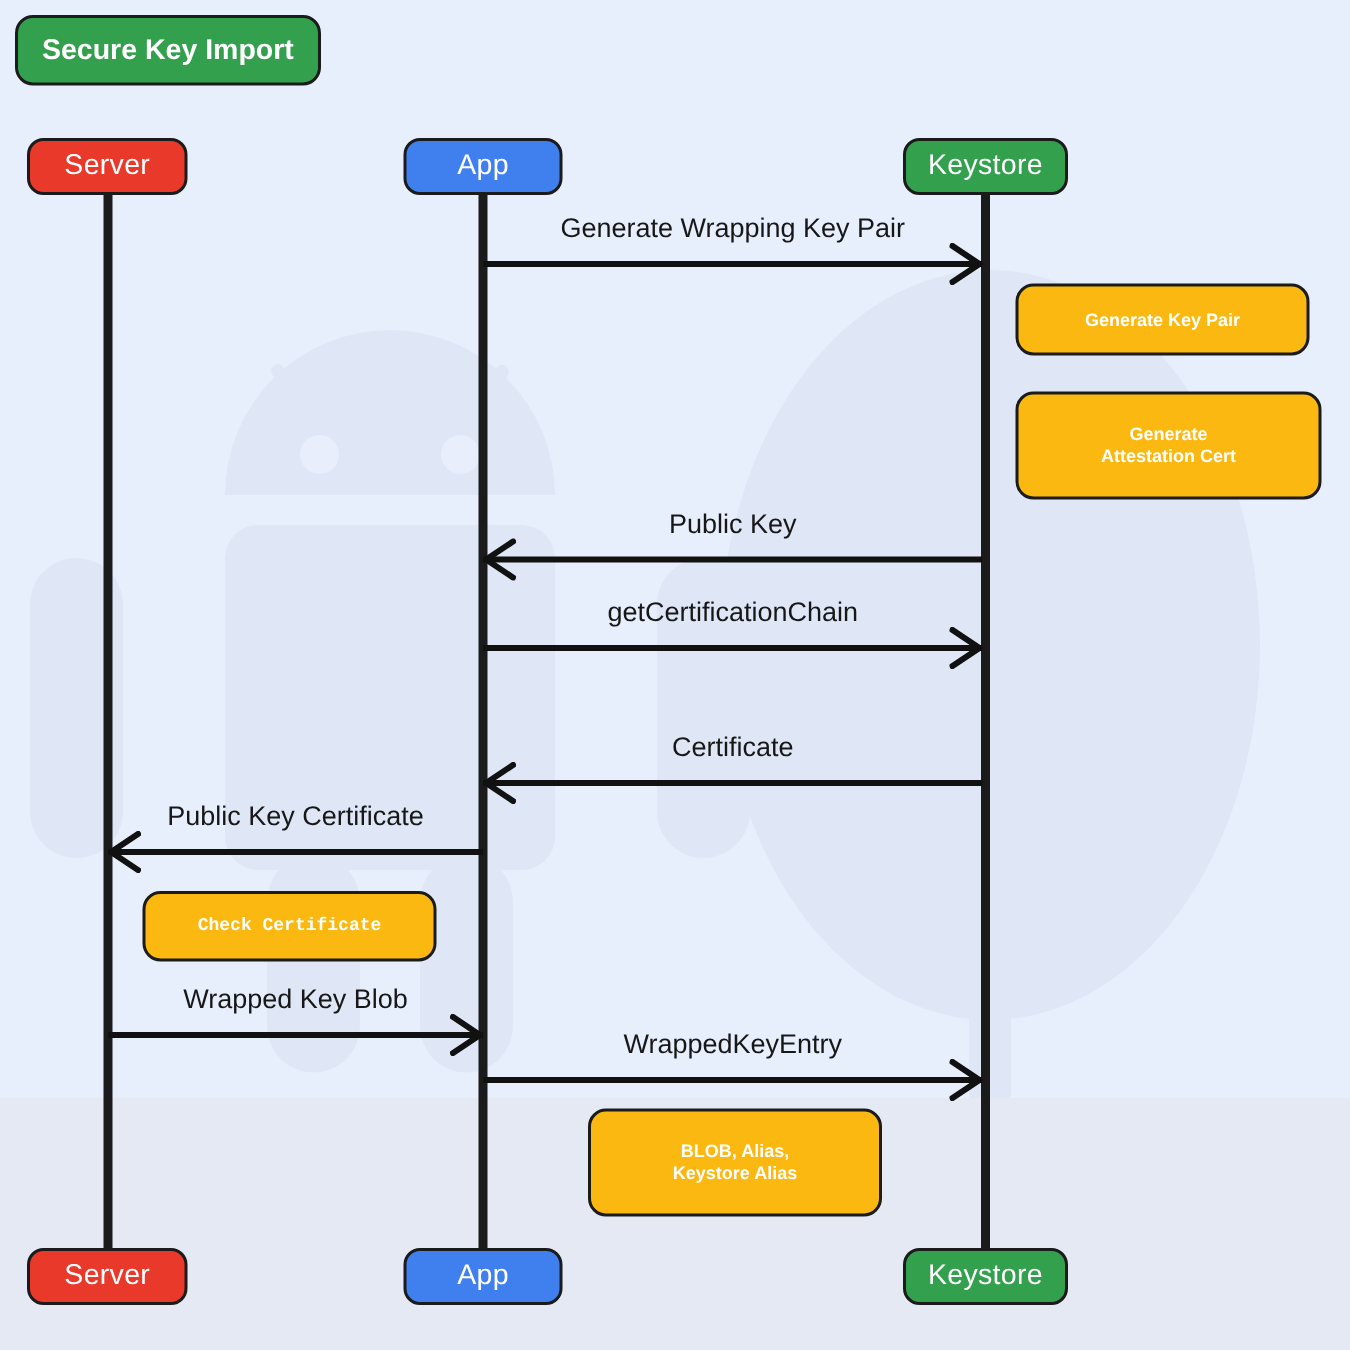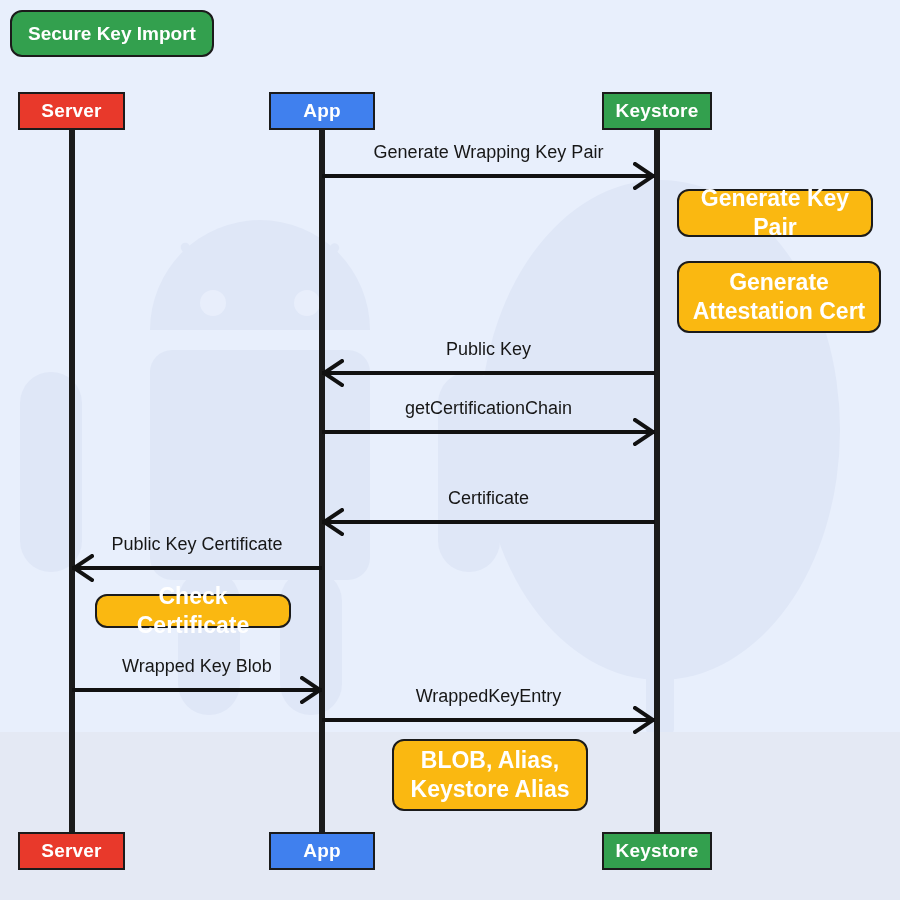--- a/index.html
+++ b/index.html
@@ -45,23 +45,23 @@
     width: 900px;
     height: 732px;
     opacity: 1;
     pointer-events: none;
   }
   
   .actor-badge {
     position: absolute;
     box-sizing: border-box;
     border: 2px solid #1b1b1b;
-    border-radius: 0;
+    border-radius: 11px;
     color: #ffffff;
-    font-weight: bold;
+    font-weight: normal;
     display: flex;
     align-items: center;
     justify-content: center;
     letter-spacing: 0.2px;
     text-align: center;
     white-space: nowrap;
     z-index: 6;
   }
   
   .title-badge {
@@ -122,21 +122,21 @@
   }
   
   .note-box {
     position: absolute;
     box-sizing: border-box;
     border: 2px solid #1b1b1b;
     border-radius: 12px;
     background: #fab811;
     color: #ffffff;
     font-weight: bold;
-    font-size: 23px;
+    font-size: 12px;
     line-height: 1.25;
     display: flex;
     align-items: center;
     justify-content: center;
     text-align: center;
     padding: 4px 10px;
     z-index: 5;
   }
 </style>
 </head>
@@ -266,21 +266,21 @@
 
   <div class="note-box" style="left:677px; top:189px; width:196px; height:48px;">
     <span>Generate Key Pair</span>
   </div>
 
   <div class="note-box" style="left:677px; top:261px; width:204px; height:72px; white-space:pre-line;">
     <span style="white-space:pre-line;">Generate
 Attestation Cert</span>
   </div>
 
-  <div class="note-box" style="left:95px; top:594px; width:196px; height:34px;">
+  <div class="note-box" style="left:95px; top:594px; width:196px; height:47px;font-family:Liberation Mono, monospace;">
     <span>Check Certificate</span>
   </div>
 
   <div class="note-box" style="left:392px; top:739px; width:196px; height:72px; white-space:pre-line;">
     <span style="white-space:pre-line;">BLOB, Alias,
 Keystore Alias</span>
   </div>
 
 
 </div>

